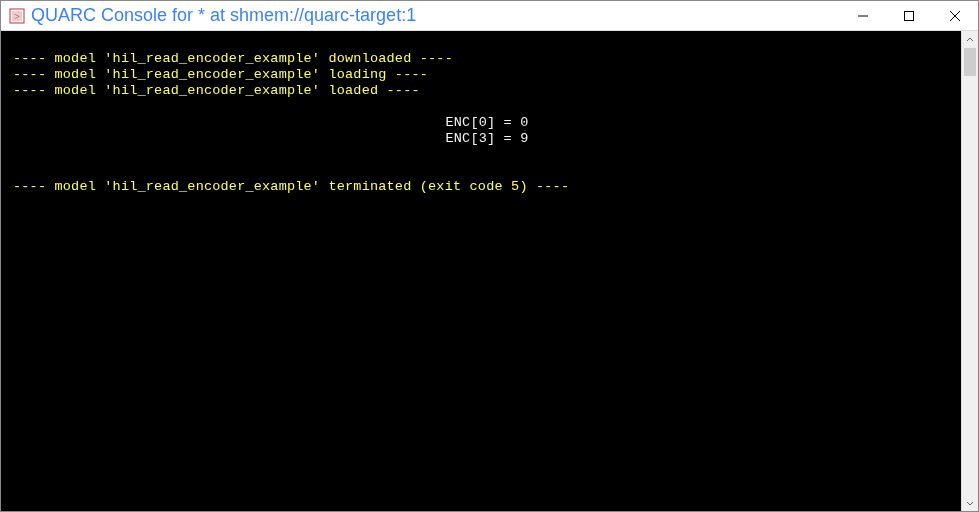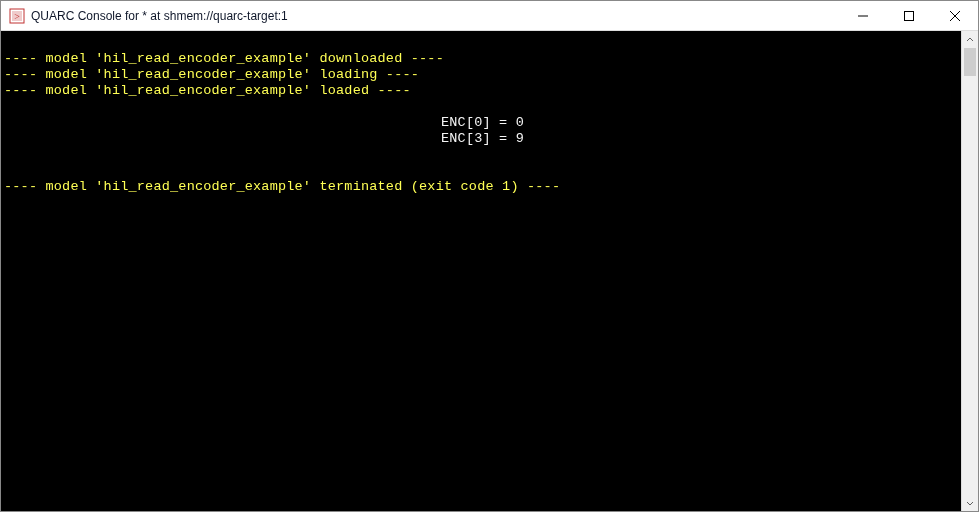--- a/index.html
+++ b/index.html
@@ -20,22 +20,22 @@
   }
   .app-icon {
     width: 16px;
     height: 16px;
     margin: 0 6px 0 8px;
     display: flex;
     align-items: center;
     justify-content: center;
   }
   .title-text {
-    font-size: 12px;
-    color: #0f172a;
+    font-size: 18px;
+    color: #3b82f6;
     flex: 1;
     white-space: nowrap;
     overflow: hidden;
   }
   .win-controls {
     display: flex;
     height: 100%;
   }
   .win-btn {
     width: 46px;
@@ -51,21 +51,21 @@
   .console-wrap {
     position: relative;
     width: 100%;
     height: calc(100% - 30px);
     background: #000;
     display: flex;
   }
   .console {
     flex: 1;
     background: #000;
-    padding: 4px 0 0 3px;
+    padding: 4px 0 0 12px;
     font-family: Consolas, "Courier New", monospace;
     font-size: 13.5px;
     line-height: 16px;
     letter-spacing: 0.2px;
     overflow: hidden;
   }
   .console .status-line { color: #ffff55; white-space: pre; }
   .console .output-line { color: #f5f5f5; white-space: pre; text-align: center; }
   .console .blank { height: 16px; }
   .vscroll {
@@ -137,21 +137,21 @@
   <div class="console">
     <div class="blank"></div>
     <div class="status-line">---- model 'hil_read_encoder_example' downloaded ----</div>
     <div class="status-line">---- model 'hil_read_encoder_example' loading ----</div>
     <div class="status-line">---- model 'hil_read_encoder_example' loaded ----</div>
     <div class="blank"></div>
     <div class="output-line">ENC[0] = 0</div>
     <div class="output-line">ENC[3] = 9</div>
     <div class="blank"></div>
     <div class="blank"></div>
-    <div class="status-line">---- model 'hil_read_encoder_example' terminated (exit code 1) ----</div>
+    <div class="status-line">---- model 'hil_read_encoder_example' terminated (exit code 5) ----</div>
   </div>
   <div class="vscroll">
     <div class="arrow">
       <svg width="8" height="8" viewBox="0 0 8 8">
           <polyline points="1,5 4,2 7,5" fill="none" stroke="#606060" stroke-width="1"></polyline>
         </svg>
     </div>
     <div class="track">
       <div class="thumb"></div>
     </div>

